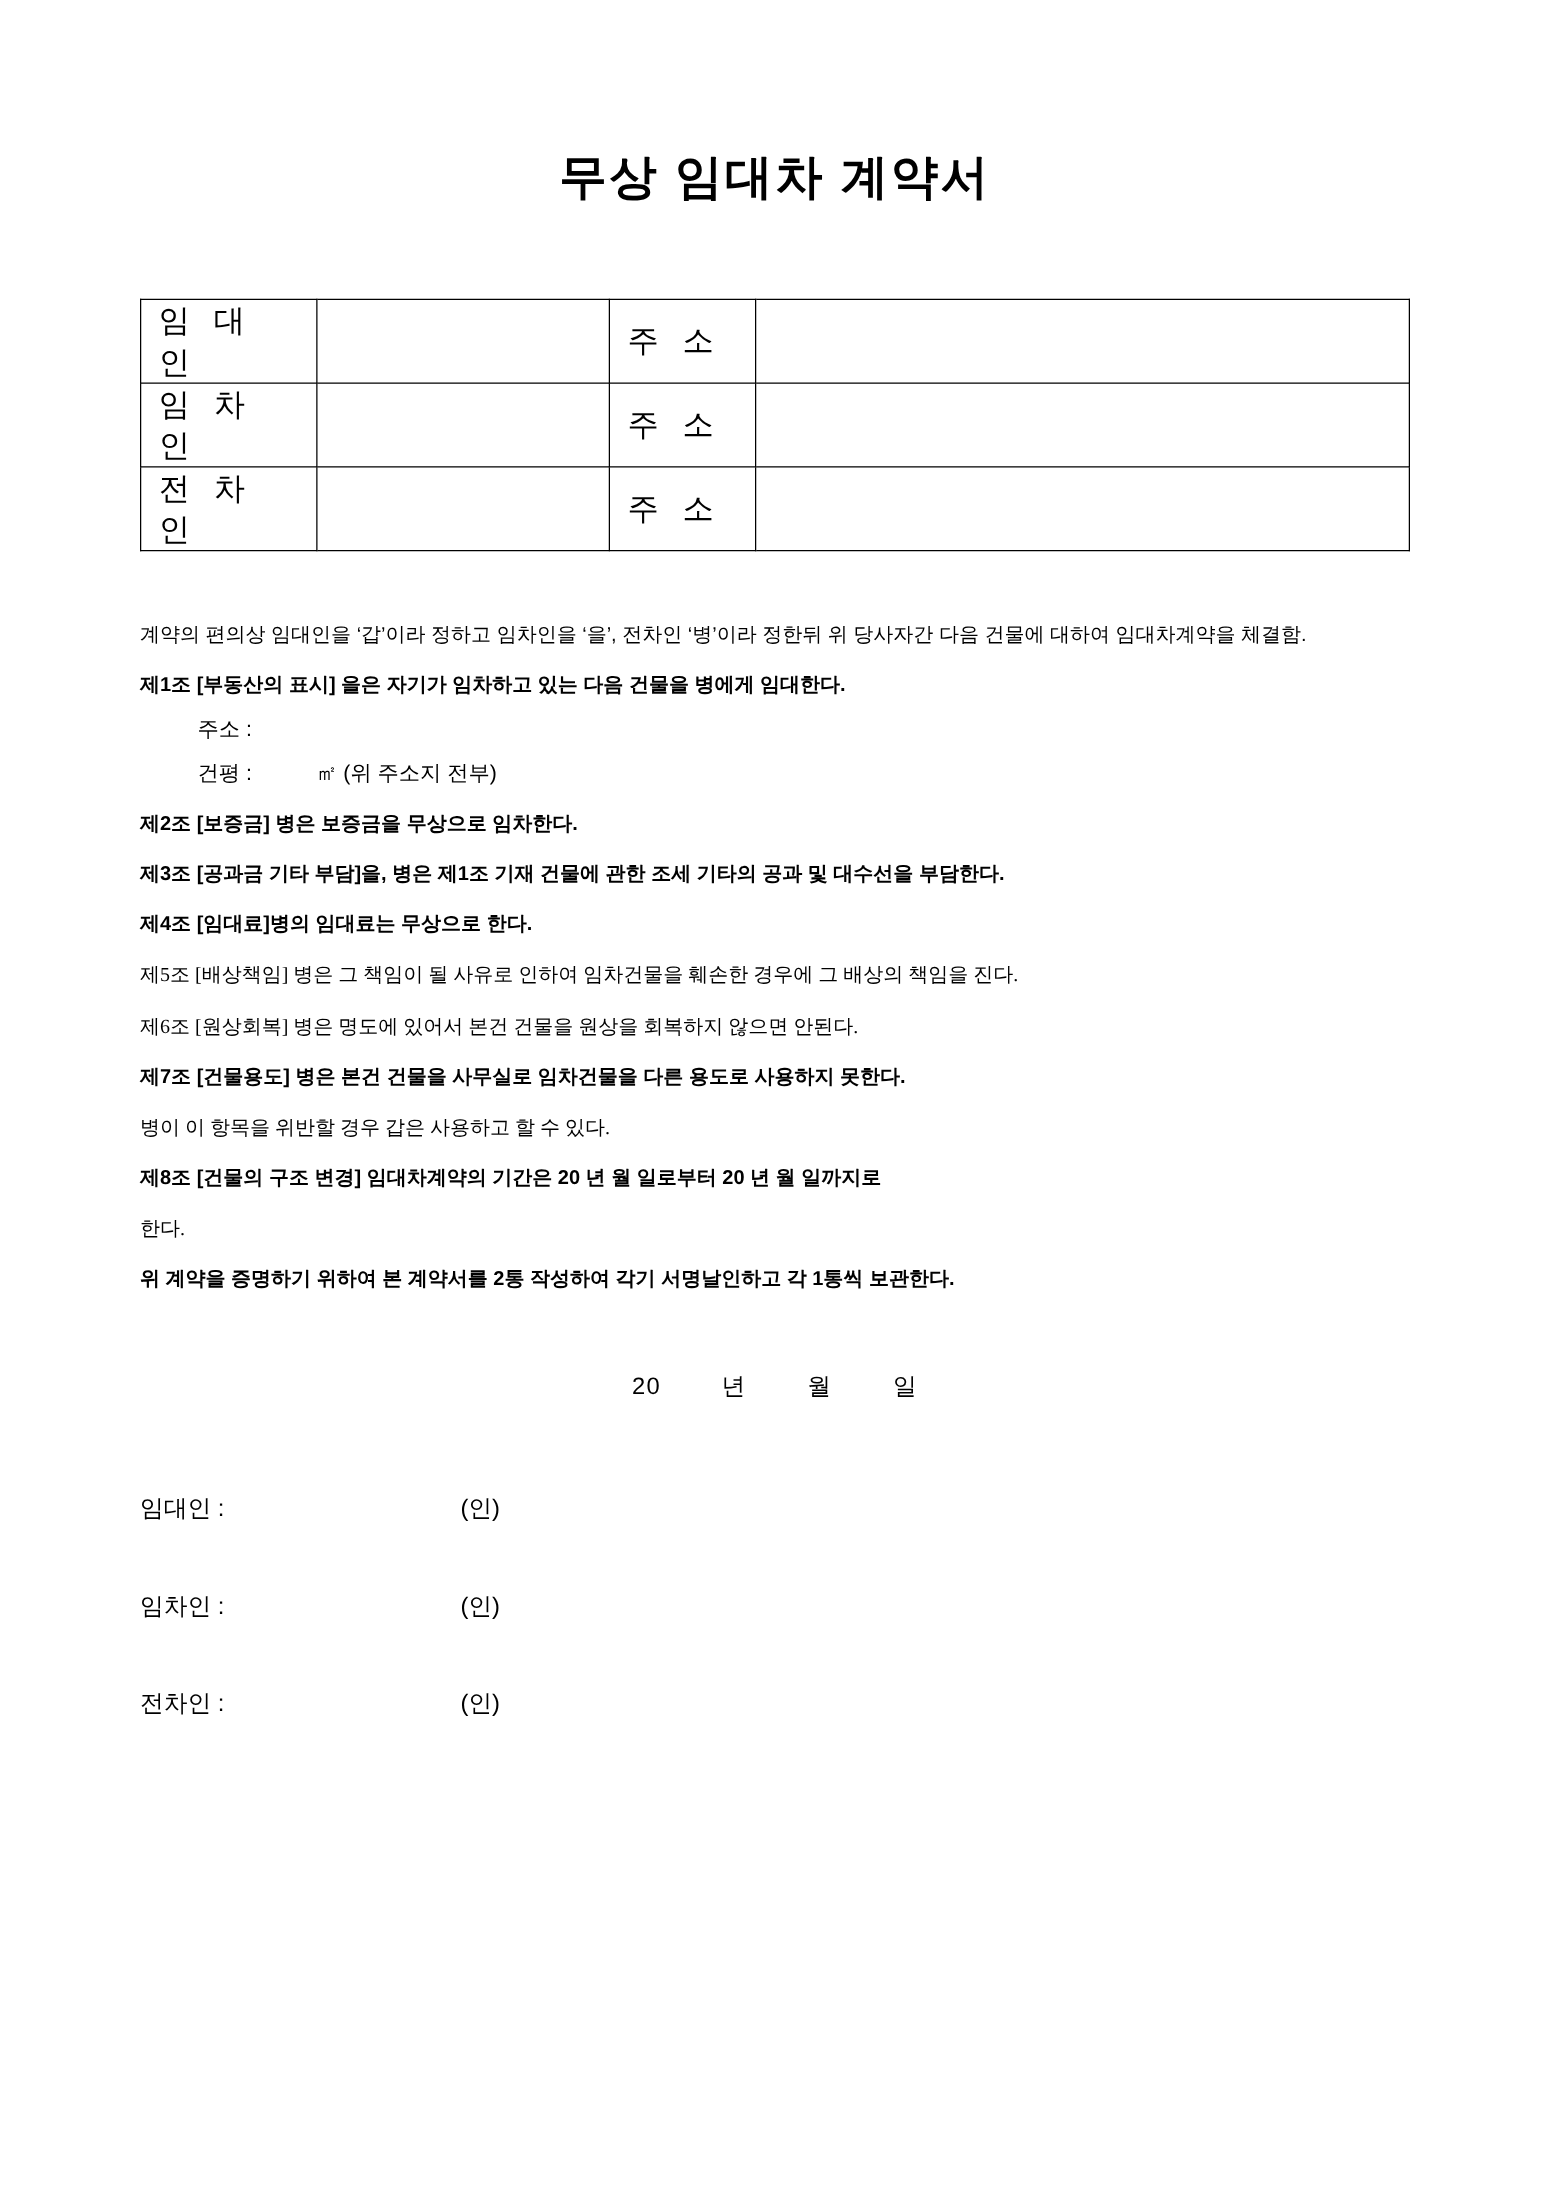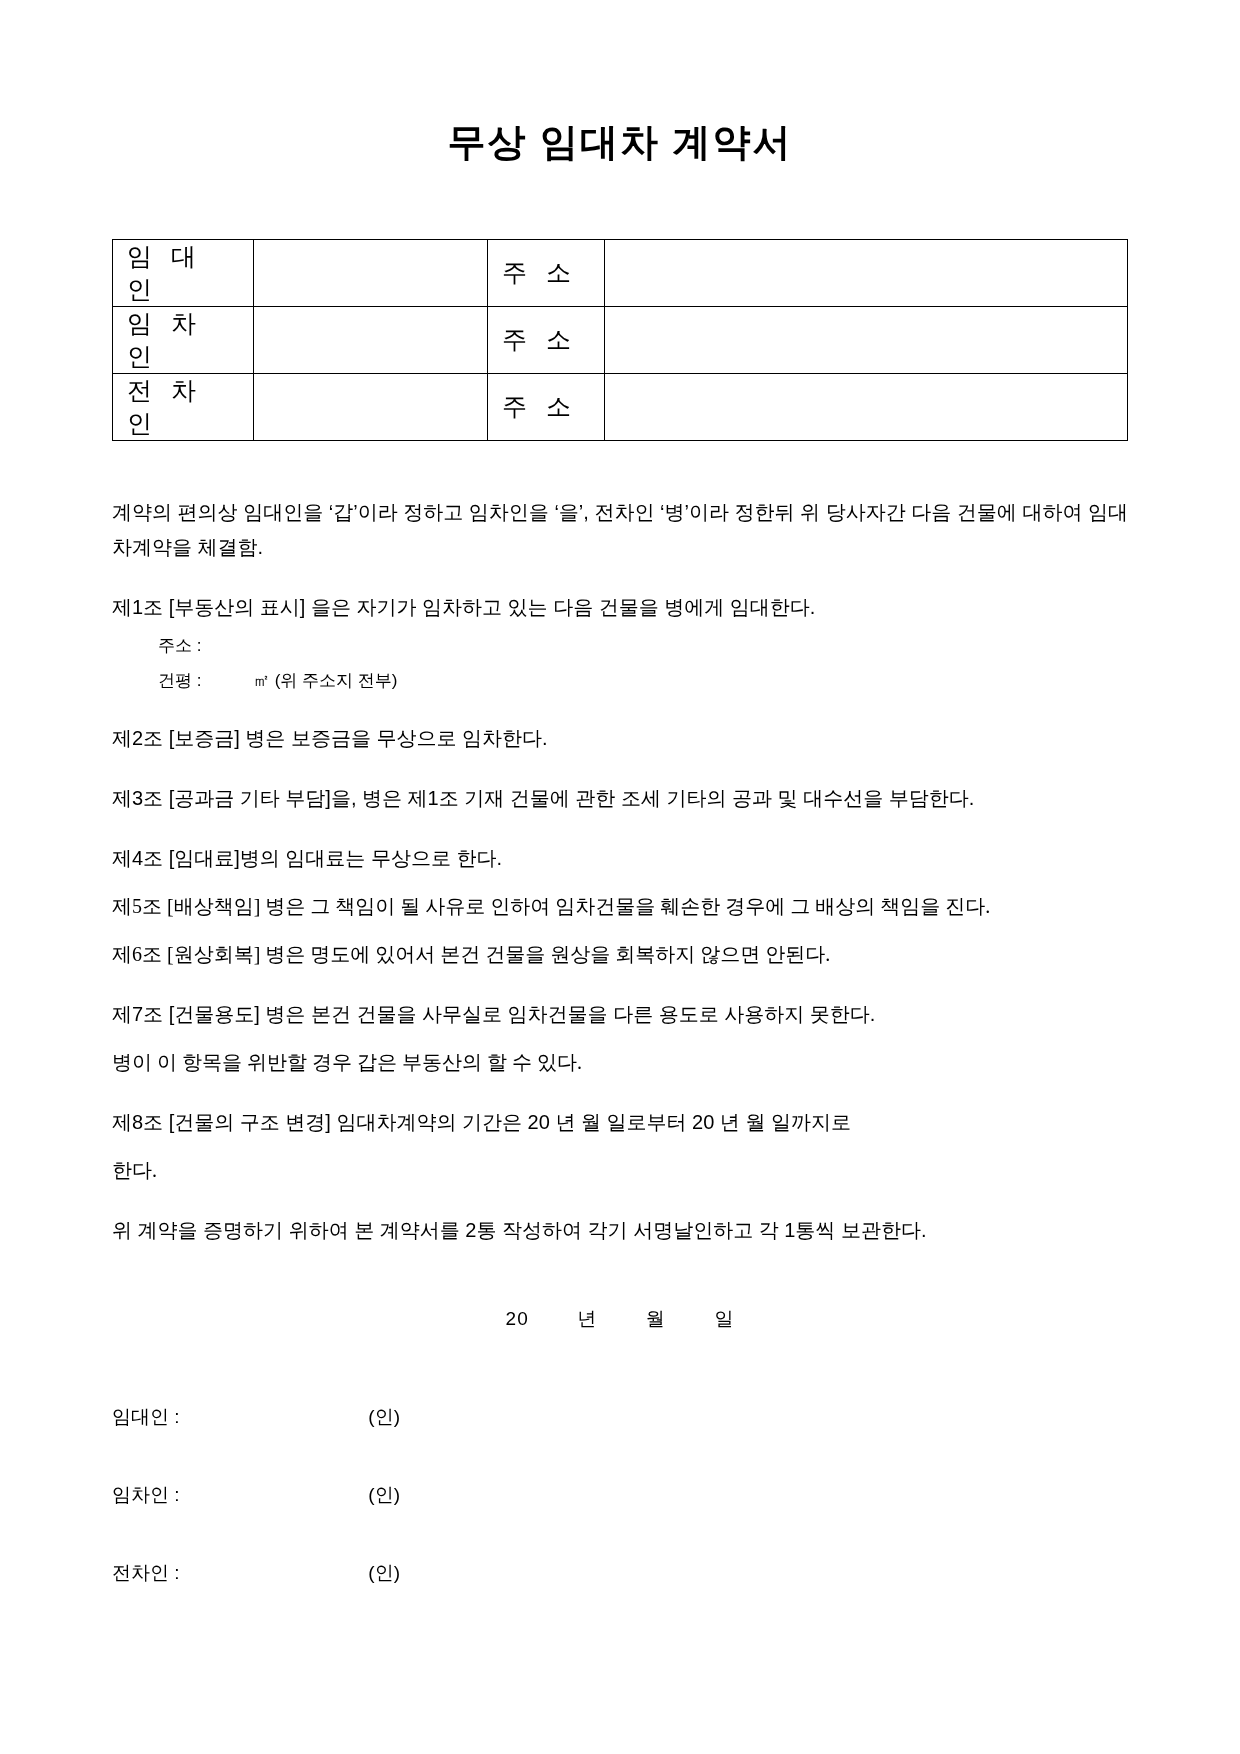--- a/index.html
+++ b/index.html
@@ -52,31 +52,32 @@
     width: 205px;
   }
   .cell-label-addr {
     width: 88px;
     letter-spacing: 6px;
   }
   .cell-value-addr {
     width: auto;
   }
   .body-text {
-    font-size: 20px;
+    font-size: 16px;
     line-height: 1.75;
     margin: 0;
   }
   .p-intro {
     margin-top: 54px;
     text-align: justify;
     text-justify: inter-word;
   }
   .clause {
-    margin-top: 25px;
+    margin-top: 12px;
+    font-weight: bold;
   }
   .clause-tight {
     margin-top: 13px;
     font-family: Liberation Serif, serif;
   }
   .sub-line {
     margin-top: 6px;
     padding-left: 46px;
     font-size: 17px;
     line-height: 1.75;
@@ -159,21 +160,21 @@
     <span class="gap"></span>
     <span>㎡ (위 주소지 전부)</span>
   </div>
 
   <p class="body-text clause">제2조 [보증금] 병은 보증금을 무상으로 임차한다.</p>
   <p class="body-text clause">제3조 [공과금 기타 부담]을, 병은 제1조 기재 건물에 관한 조세 기타의 공과 및 대수선을 부담한다.</p>
   <p class="body-text clause">제4조 [임대료]병의 임대료는 무상으로 한다.</p>
   <p class="body-text clause-tight">제5조 [배상책임] 병은 그 책임이 될 사유로 인하여 임차건물을 훼손한 경우에 그 배상의 책임을 진다.</p>
   <p class="body-text clause-tight">제6조 [원상회복] 병은 명도에 있어서 본건 건물을 원상을 회복하지 않으면 안된다.</p>
   <p class="body-text clause">제7조 [건물용도] 병은 본건 건물을 사무실로 임차건물을 다른 용도로 사용하지 못한다.</p>
-  <p class="body-text clause-tight">병이 이 항목을 위반할 경우 갑은 부동산의 할 수 있다.</p>
+  <p class="body-text clause-tight">병이 이 항목을 위반할 경우 갑은 사용하고 할 수 있다.</p>
   <p class="body-text clause">제8조 [건물의 구조 변경] 임대차계약의 기간은 20   년    월    일로부터 20   년   월   일까지로</p>
   <p class="body-text clause-tight">한다.</p>
   <p class="body-text clause">위 계약을 증명하기 위하여 본 계약서를 2통 작성하여 각기 서명날인하고 각  1통씩 보관한다.</p>
 
   <div class="date-line">
     <span>20</span>
     <span class="sp"></span>
     <span>년</span>
     <span class="sp"></span>
     <span>월</span>

